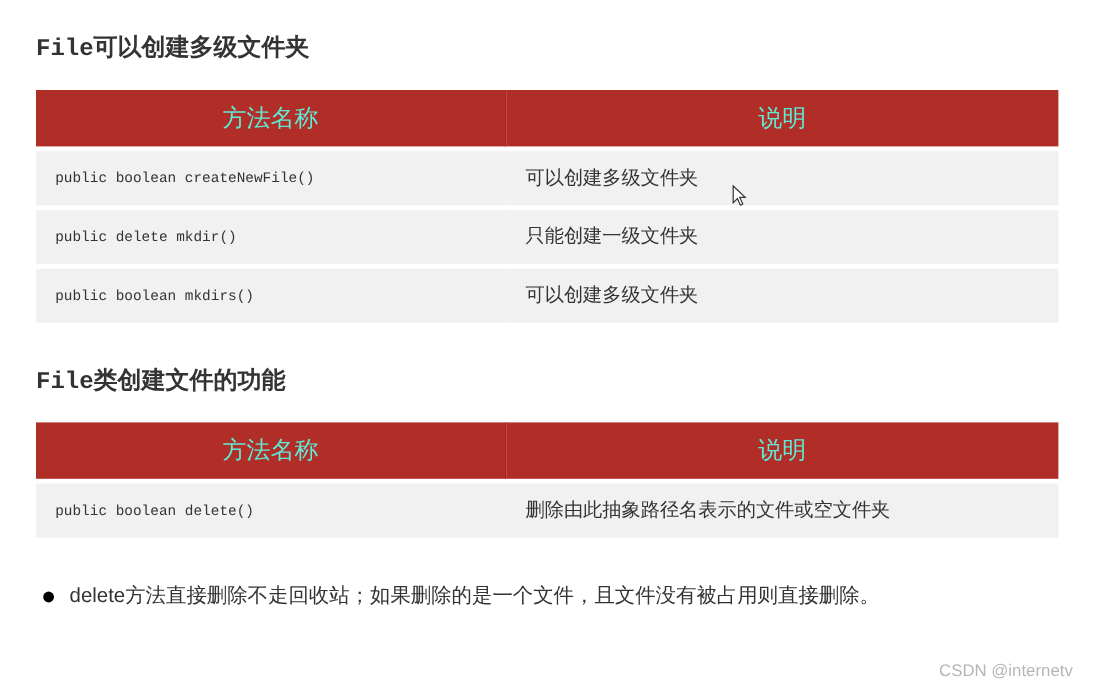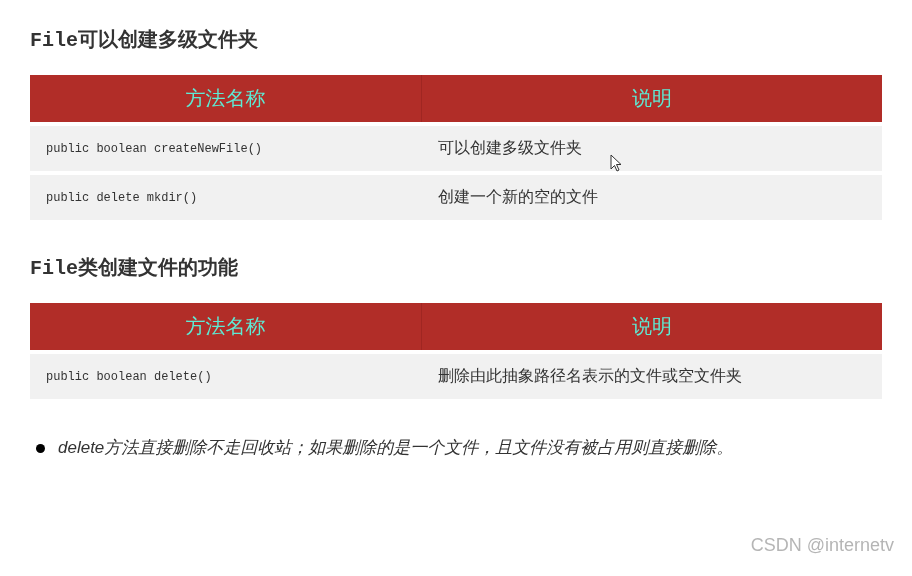--- a/index.html
+++ b/index.html
@@ -53,21 +53,20 @@
       font-family: Liberation Mono, monospace;
       font-size: 12px;
       width: 46%;
     }
     tbody td.desc-cell {
       width: 54%;
     }
     ul.notes {
       list-style: none;
       margin-top: 8px;
-      font-style: italic;
     }
     ul.notes li {
       position: relative;
       padding-left: 28px;
       font-size: 17px;
       line-height: 1.8;
       margin-bottom: 14px;
     }
     ul.notes li::before {
       content: "";
@@ -82,23 +81,23 @@
     .cursor {
       position: absolute;
       top: 154px;
       left: 610px;
       font-size: 14px;
       color: #333;
       pointer-events: none;
     }
     .watermark {
       position: absolute;
-      bottom: 20px;
+      bottom: 10px;
       right: 18px;
-      font-size: 18px;
+      font-size: 14px;
       color: rgba(120,120,120,0.55);
       font-family: sans-serif;
     }
   </style>
 </head>
 <body>
 
 <div class="section-title">
   <span class="mono">File</span><span>可以创建多级文件夹</span>
 </div>
@@ -110,21 +109,25 @@
       <th>说明</th>
     </tr>
   </thead>
   <tbody>
     <tr>
       <td class="code-cell">public boolean createNewFile()</td>
       <td class="desc-cell">可以创建多级文件夹</td>
     </tr>
     <tr>
       <td class="code-cell">public delete mkdir()</td>
-      <td class="desc-cell">创建一个新的空的文件</td>
+      <td class="desc-cell">只能创建一级文件夹</td>
+    </tr>
+    <tr>
+      <td class="code-cell">public boolean mkdirs()</td>
+      <td class="desc-cell">可以创建多级文件夹</td>
     </tr>
   </tbody>
 </table>
 
 <div class="section-title">
   <span class="mono">File</span><span>类创建文件的功能</span>
 </div>
 
 <table>
   <thead>

